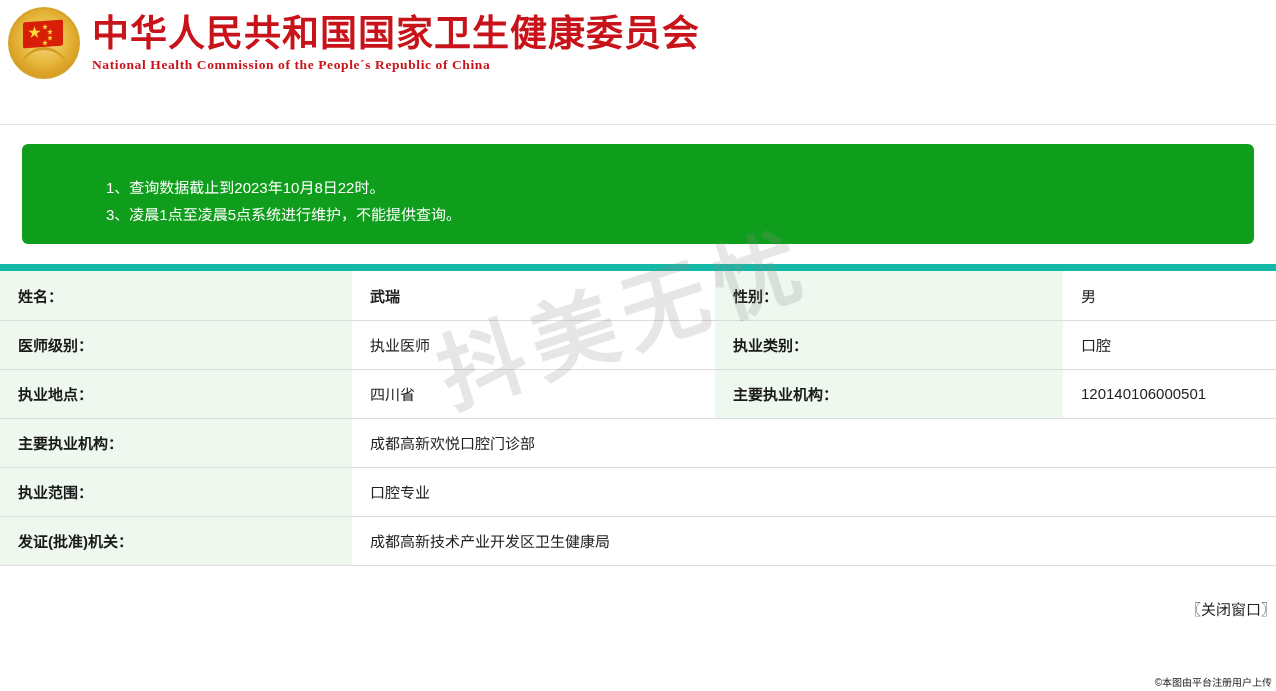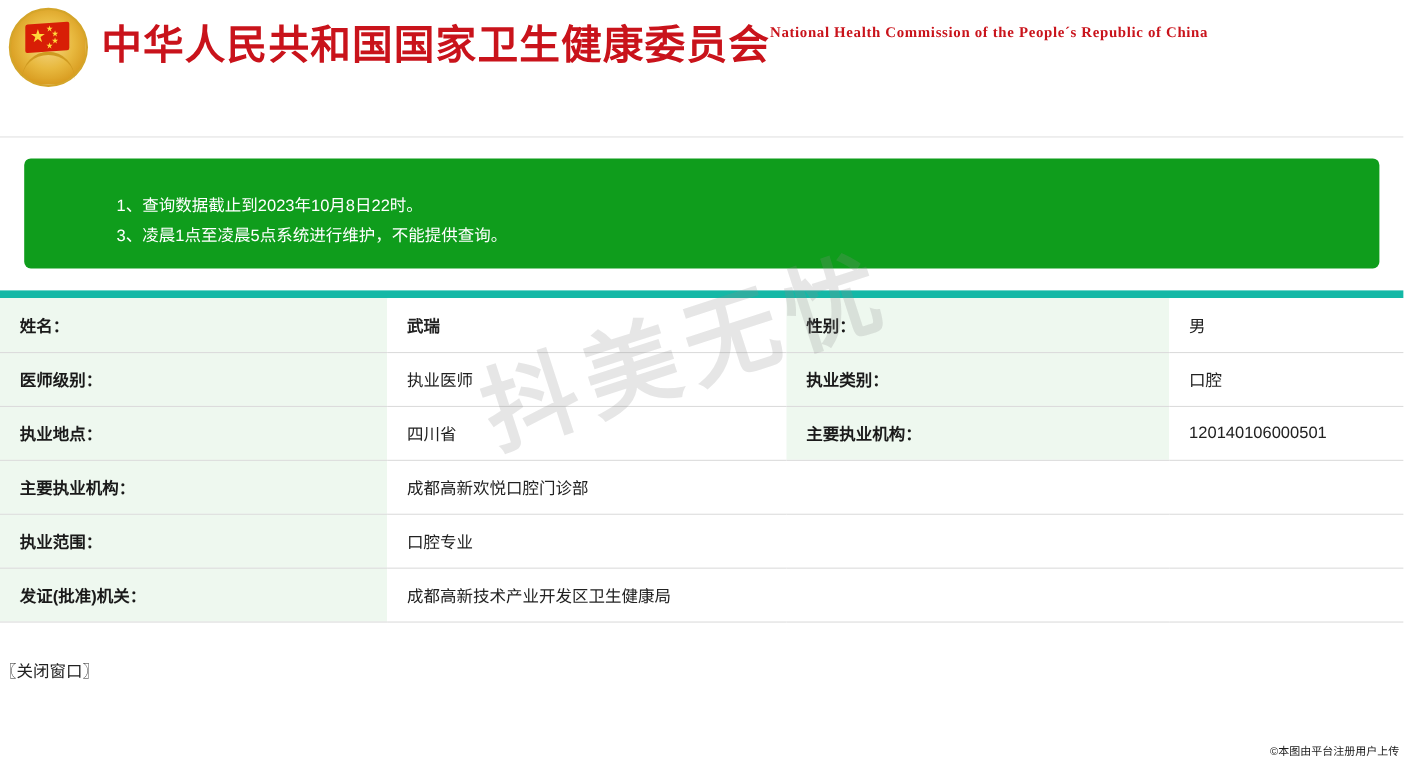--- a/index.html
+++ b/index.html
@@ -69,21 +69,21 @@
   .emblem .s4 { left: 36px; top: 35px; }
   .emblem .gear {
     position: absolute;
     left: 14px; top: 42px;
     width: 48px; height: 22px;
     border-top: 3px solid #cf9a20;
     border-radius: 50% / 100% 100% 0 0;
   }
   .header-text {
     display: flex;
-    flex-direction: row;
+    flex-direction: column;
     justify-content: center;
   }
   .title-cn {
     font-family: "Liberation Serif", serif;
     font-weight: bold;
     font-size: 37px;
     line-height: 44px;
     color: #c9131b;
     letter-spacing: 1px;
     white-space: nowrap;
@@ -160,21 +160,21 @@
     background: #ffffff;
     text-align: center;
     font-weight: bold;
     height: 49px;
     font-size: 15px;
   }
 
   
   .footer {
     margin-top: 32px;
-    text-align: left;
+    text-align: right;
     font-size: 15px;
     color: #222;
     font-family: Liberation Mono, monospace;
   }
   .close-link {
     color: #222;
     text-decoration: none;
     cursor: pointer;
   }
 

